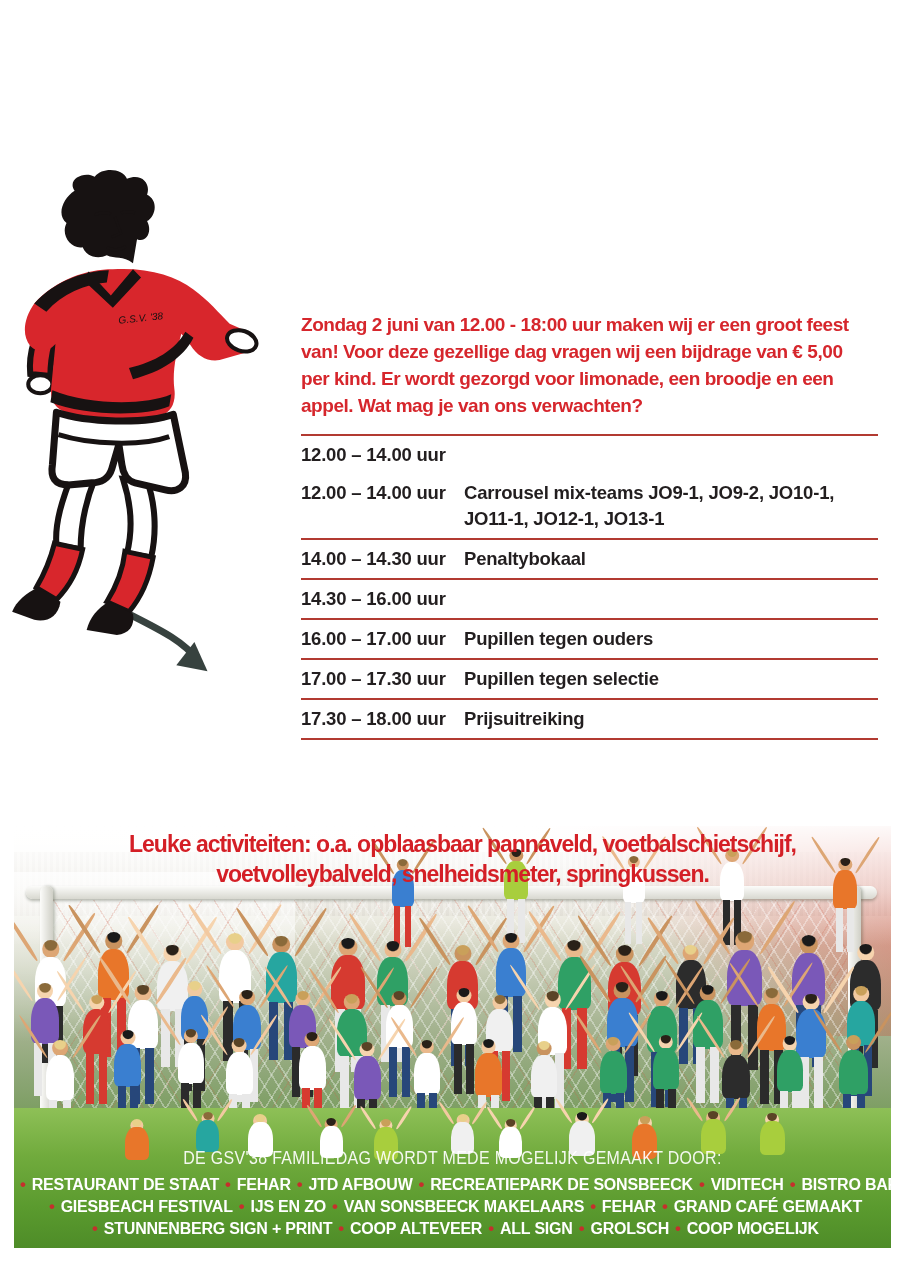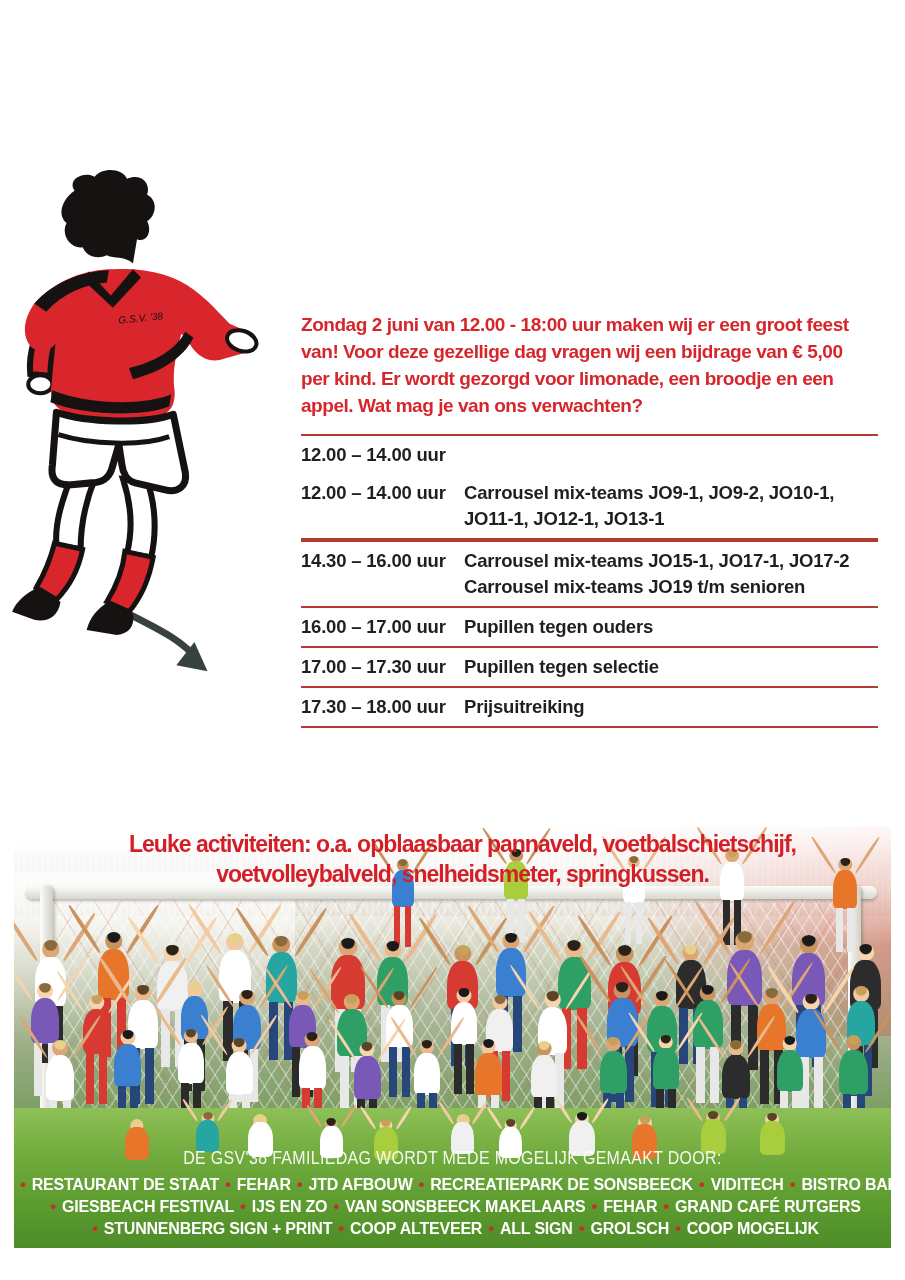--- a/index.html
+++ b/index.html
@@ -125,25 +125,27 @@
     <div class="rule"></div>
     <div class="srow">
       <div class="time">12.00 – 14.00 uur</div>
     </div>
     <div class="srow">
       <div class="time">12.00 – 14.00 uur</div>
       <div class="desc">Carrousel mix-teams JO9-1, JO9-2, JO10-1,
 JO11-1, JO12-1, JO13-1</div>
     </div>
     <div class="rule"></div>
+    <div class="srow">
+      <div class="time">14.00 – 14.30 uur</div>
+      <div class="desc">Penaltybokaal</div>
+    </div>
     <div class="rule"></div>
     <div class="srow">
       <div class="time">14.30 – 16.00 uur</div>
-      <div class="desc">Carrousel mix-teams JO15-1, JO17-1, JO17-2
-Carrousel mix-teams JO19 t/m senioren</div>
     </div>
     <div class="rule"></div>
     <div class="srow">
       <div class="time">16.00 – 17.00 uur</div>
       <div class="desc">Pupillen tegen ouders</div>
     </div>
     <div class="rule"></div>
     <div class="srow">
       <div class="time">17.00 – 17.30 uur</div>
       <div class="desc">Pupillen tegen selectie</div>
@@ -557,18 +559,18 @@
           <b class="head" style="background: radial-gradient(circle at 50% 24%, rgb(90, 67, 38) 0px, rgb(90, 67, 38) 36%, rgb(246, 212, 174) 44%);"></b>
           <s class="torso" style="background: rgb(168, 206, 61);"></s>
         </div>
       </div>
     <div class="grass"></div>
     <div class="activities">Leuke activiteiten: o.a. opblaasbaar pannaveld, voetbalschietschijf,
 voetvolleybalveld, snelheidsmeter, springkussen.</div>
     <div class="sponsors">
       <div class="sp-head">DE GSV'38 FAMILIEDAG WORDT MEDE MOGELIJK GEMAAKT DOOR:</div>
       <div class="sp-line"><span class="dot">•</span><span>RESTAURANT DE STAAT</span><span class="dot">•</span><span>FEHAR</span><span class="dot">•</span><span>JTD AFBOUW</span><span class="dot">•</span><span>RECREATIEPARK DE SONSBEECK</span><span class="dot">•</span><span>VIDITECH</span><span class="dot">•</span><span>BISTRO BAR DE BOLDER</span></div>
-      <div class="sp-line"><span class="dot">•</span><span>GIESBEACH FESTIVAL</span><span class="dot">•</span><span>IJS EN ZO</span><span class="dot">•</span><span>VAN SONSBEECK MAKELAARS</span><span class="dot">•</span><span>FEHAR</span><span class="dot">•</span><span>GRAND CAFÉ RUTGERS</span></div>
+      <div class="sp-line"><span class="dot">•</span><span>GIESBEACH FESTIVAL</span><span class="dot">•</span><span>IJS EN ZO</span><span class="dot">•</span><span>VAN SONSBEECK MAKELAARS</span><span class="dot">•</span><span>FEHAR</span><span class="dot">•</span><span>GRAND CAFÉ GEMAAKT</span></div>
       <div class="sp-line"><span class="dot">•</span><span>STUNNENBERG SIGN + PRINT</span><span class="dot">•</span><span>COOP ALTEVEER</span><span class="dot">•</span><span>ALL SIGN</span><span class="dot">•</span><span>GROLSCH</span><span class="dot">•</span><span>COOP MOGELIJK</span></div>
     </div>
   </div>
 
 </div>
 
 </body></html>

